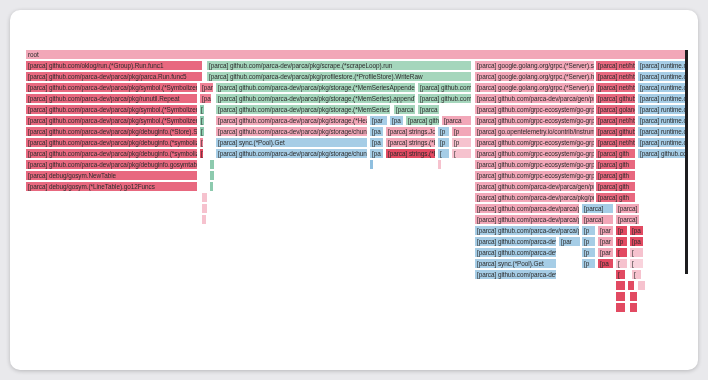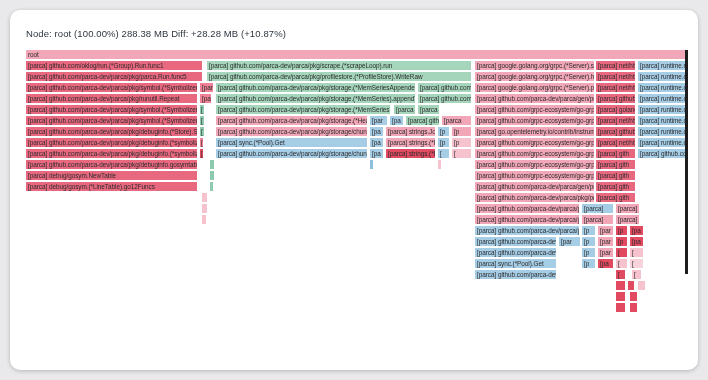--- a/index.html
+++ b/index.html
@@ -54,21 +54,20 @@
   #edge-bar{
     position:absolute;left:675px;top:40px;width:3px;height:224px;
     background:#1d1d1f;
   }
 </style>
 </head>
 <body>
 
 <div id="card">
 
-  <div id="node-header">Node: root (100.00%) 288.38 MB Diff: +28.28 MB (+10.87%)</div>
 
   <div id="flame">
       <div class="fr c-pink" style="left: 0px; top: 0px; width: 662px;">root</div>
       <div class="fr c-red" style="left: 0px; top: 11px; width: 177px;">[parca] github.com/oklog/run.(*Group).Run.func1</div>
       <div class="fr c-green" style="left: 181px; top: 11px; width: 265px;">[parca] github.com/parca-dev/parca/pkg/scrape.(*scrapeLoop).run</div>
       <div class="fr c-pink" style="left: 449px; top: 11px; width: 120px;">[parca] google.golang.org/grpc.(*Server).serveStreams.func1.2</div>
       <div class="fr c-red" style="left: 570px; top: 11px; width: 40px;">[parca] net/http.(*conn).serve</div>
       <div class="fr c-blue" style="left: 612px; top: 11px; width: 50px;">[parca] runtime.main</div>
       <div class="fr c-red" style="left: 0px; top: 22px; width: 177px;">[parca] github.com/parca-dev/parca/pkg/parca.Run.func5</div>
       <div class="fr c-green" style="left: 181px; top: 22px; width: 265px;">[parca] github.com/parca-dev/parca/pkg/profilestore.(*ProfileStore).WriteRaw</div>

